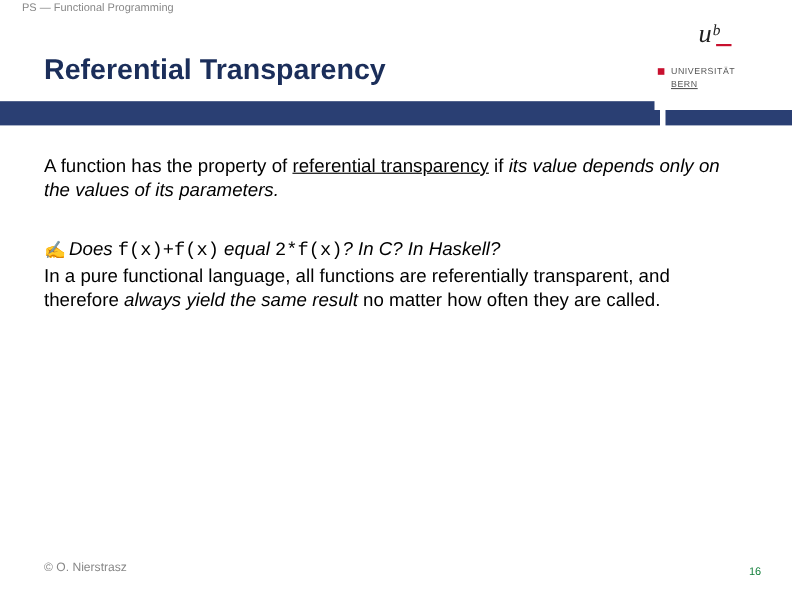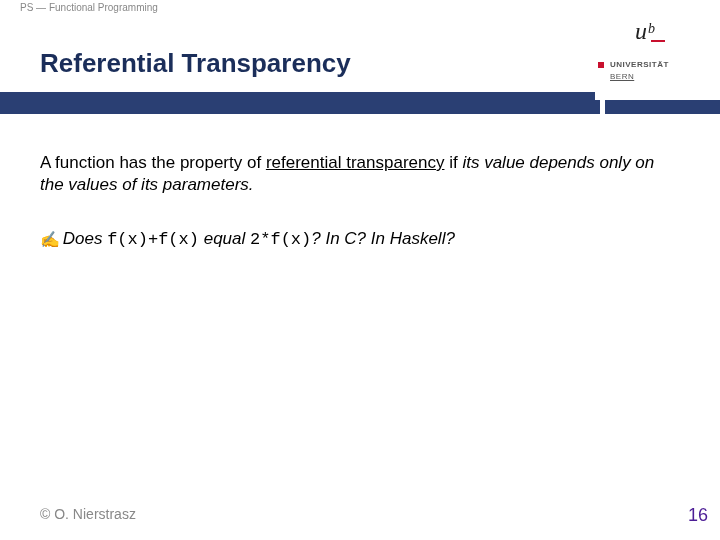--- a/index.html
+++ b/index.html
@@ -54,21 +54,20 @@
     height: 2px;
     background: #c8102e;
   }
   .logo-text1 {
     position: absolute;
     top: 60px;
     left: 15px;
     font-size: 8px;
     letter-spacing: 0.5px;
     color: #555;
-    font-weight: bold;
   }
   .logo-text2 {
     position: absolute;
     top: 72px;
     left: 15px;
     font-size: 8px;
     letter-spacing: 0.5px;
     color: #555;
     text-decoration: underline;
   }
@@ -107,49 +106,49 @@
   }
   .content {
     position: absolute;
     top: 140px;
     left: 40px;
     right: 40px;
     font-size: 17px;
     color: #000;
     line-height: 1.3;
   }
-  .para1 { margin-bottom: 32px; margin-top: 12px; }
+  .para1 { margin-bottom: 32px; }
   .para2 { font-style: italic; }
   .para3 { margin-bottom: 36px; }
   .para4 { }
   .underline { text-decoration: underline; }
   .italic { font-style: italic; }
   .code { font-family: "Courier New", monospace; font-style: normal; }
   .hand-icon {
     display: inline-block;
     width: 18px;
     text-align: left;
     font-style: normal;
     font-size: 16px;
     position: relative;
     top: 1px;
   }
   .footer-left {
     position: absolute;
     bottom: 18px;
     left: 40px;
-    font-size: 14px;
+    font-size: 11px;
     color: #888;
   }
   .footer-right {
     position: absolute;
     bottom: 14px;
-    right: 12px;
-    font-size: 18px;
-    color: #4c1d95;
+    right: 28px;
+    font-size: 10px;
+    color: #15803d;
   }
 </style>
 </head>
 <body>
 
 <div class="header-small">PS — Functional Programming</div>
 
 <div class="logo-area">
   <div class="red-dot"></div>
   <div class="logo-ub">
@@ -169,16 +168,19 @@
   <div class="para1">
     <span>A function has the property of </span><span class="underline">referential transparency</span><span> if </span><span class="italic">its value depends only on the values of its parameters.</span>
   </div>
 
   <div class="para2">
     <span class="hand-icon">✍</span>
     <span>Does </span><span class="code">f(x)+f(x)</span><span> equal </span><span class="code">2*f(x)</span><span>? In C? In Haskell?</span>
   </div>
 
 
+  <div class="para4">
+    <span>In a pure functional language, all functions are referentially transparent, and therefore </span><span class="italic">always yield the same result</span><span> no matter how often they are called.</span>
+  </div>
 </div>
 
 <div class="footer-left">© O. Nierstrasz</div>
 <div class="footer-right">16</div>
 
 </body></html>

